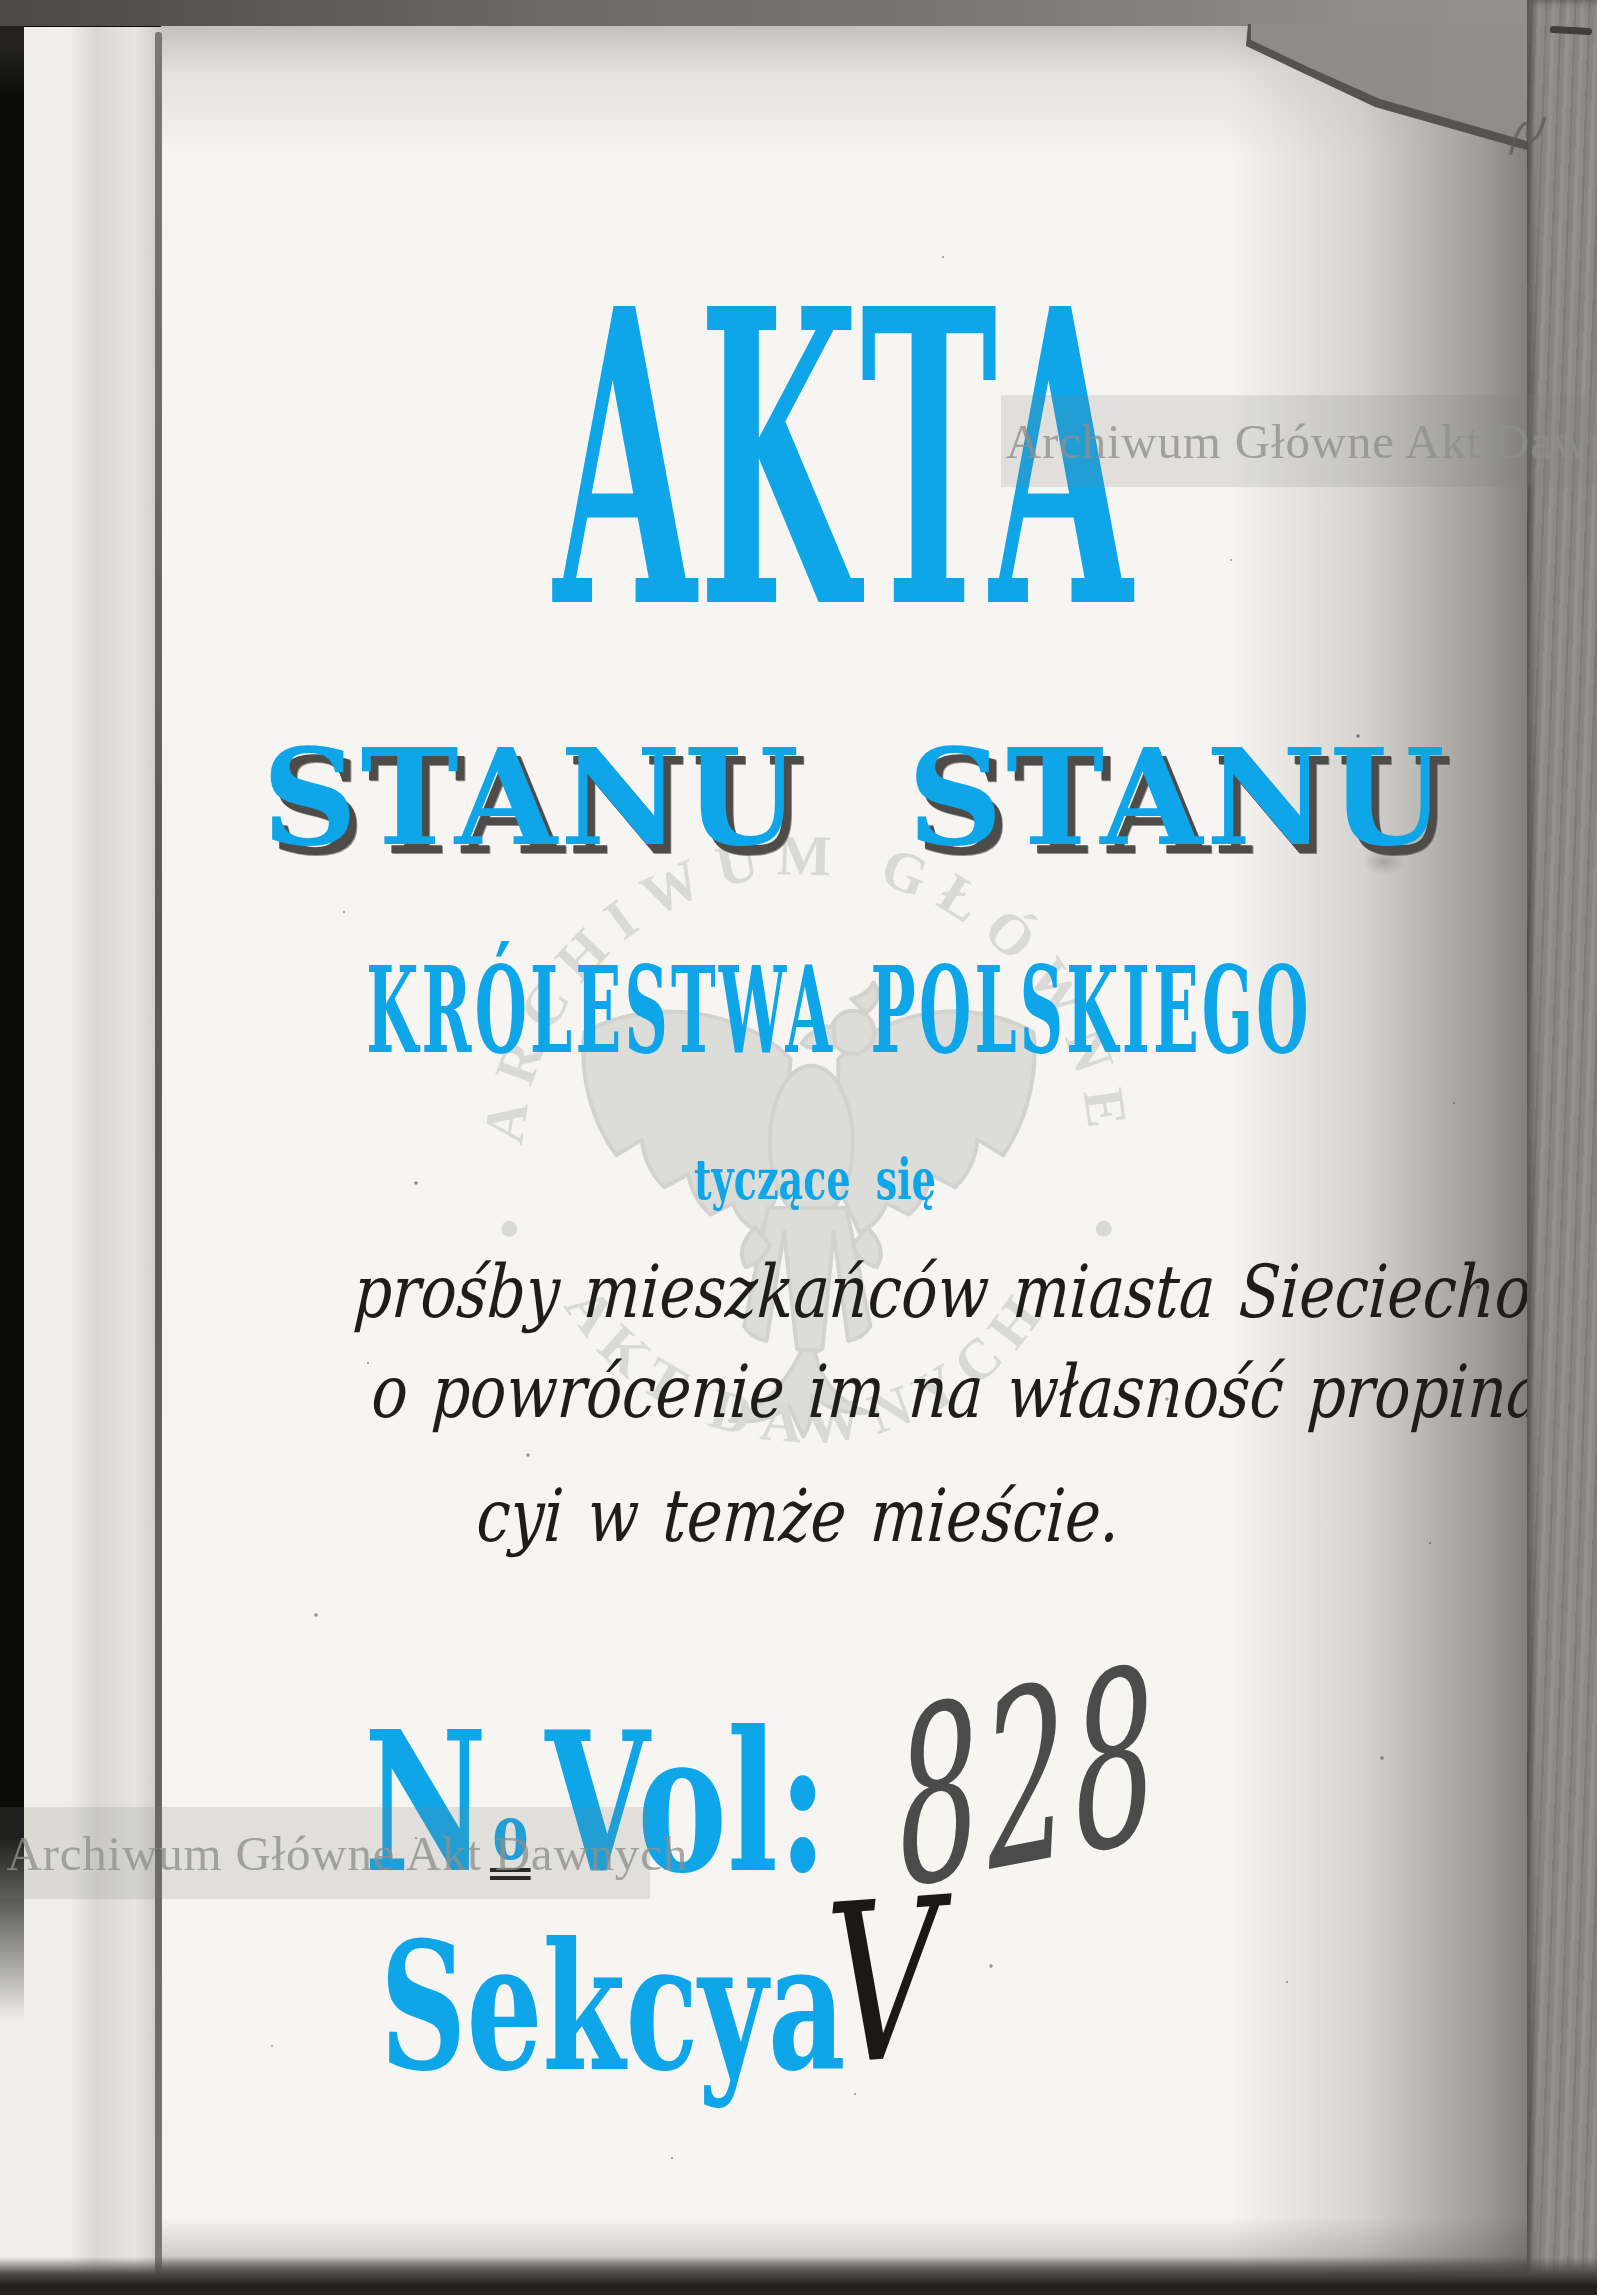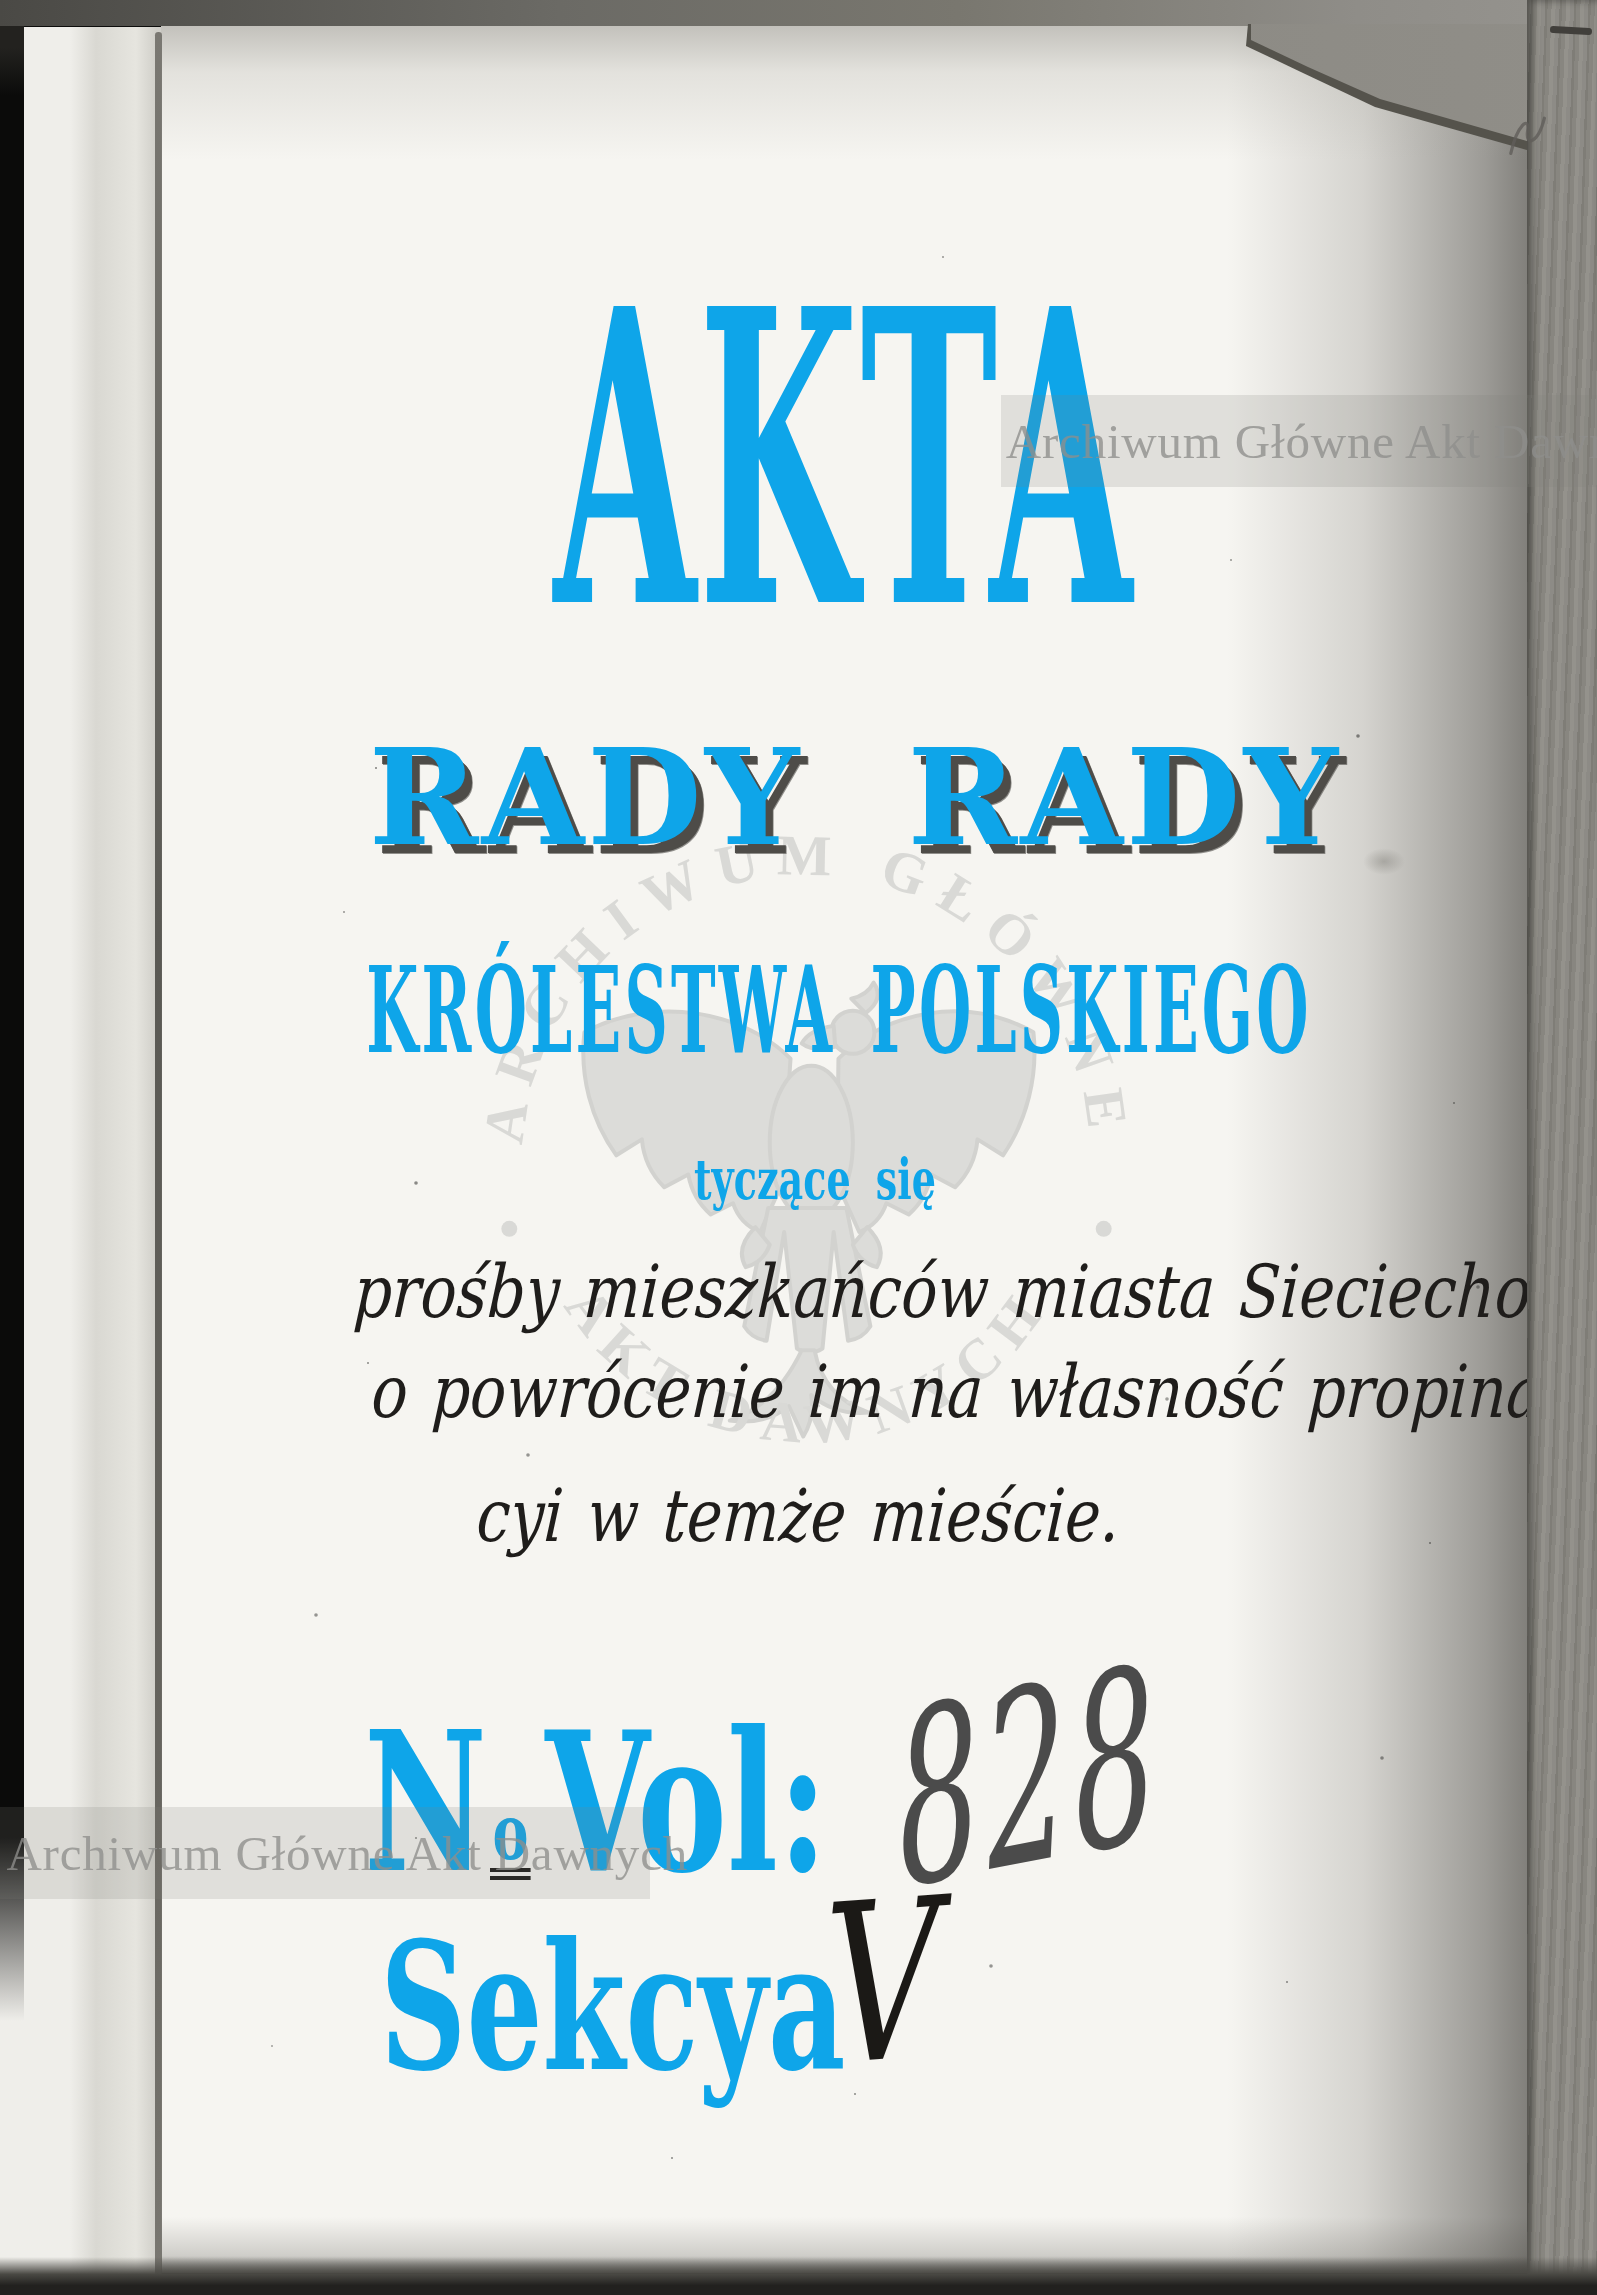--- a/index.html
+++ b/index.html
@@ -154,21 +154,21 @@
       </text>
     </g>
     <circle cx="-372" cy="88" r="10" fill="#d9d9d6"></circle>
     <circle cx="372" cy="88" r="10" fill="#d9d9d6"></circle>
   </svg>
 
   <div class="print centered t-akta">
     <span class="squeeze">AKTA</span>
   </div>
   <div class="print centered t-rady">
-    <span>RADY RADY</span>
+    <span>STANU STANU</span>
   </div>
   <div class="print centered t-krol">
     <span class="squeeze">KRÓLESTWA POLSKIEGO</span>
   </div>
   <div class="print centered t-tycz">
     <span class="squeeze">tyczące się</span>
   </div>
 
   <div class="hw hw1">
     <span class="left-squeeze">prośby mieszkańców miasta Sieciechowa</span>

